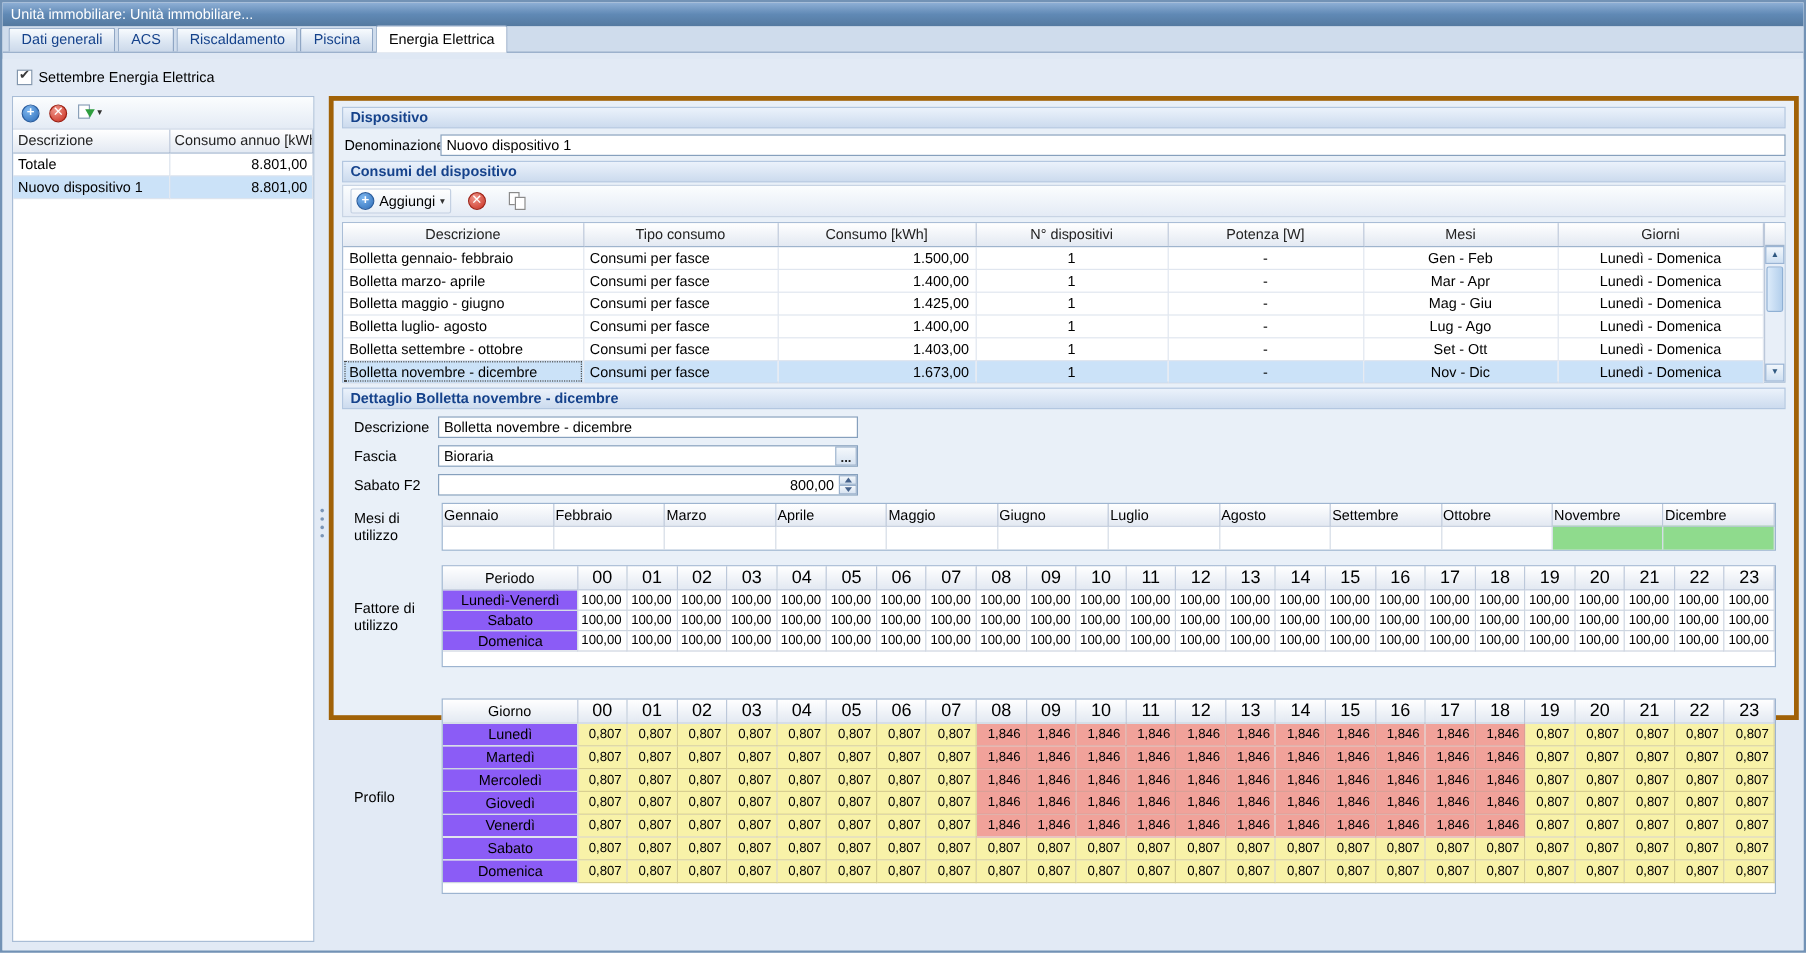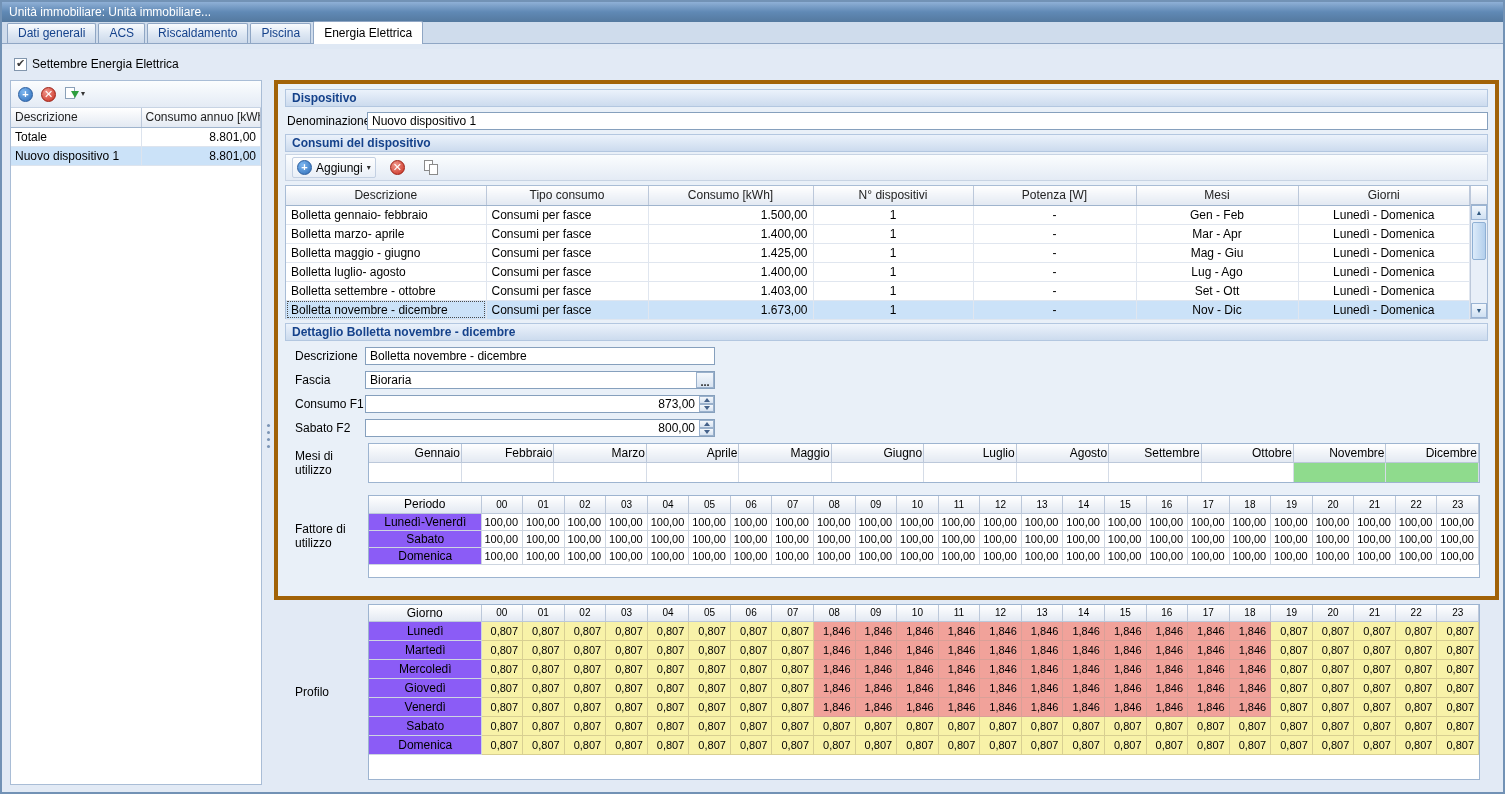--- a/index.html
+++ b/index.html
@@ -101,29 +101,29 @@
     border:1px solid #9ab1cc;display:flex;align-items:flex-end;justify-content:center;font-weight:bold;
     font-size:11px;line-height:9px;color:#222;cursor:default}
 
   .trow{display:flex;margin-right:8px}
   .trow.months{margin-top:0}
   .trow.fattore-row{margin-top:12px}
   .trow.profilo-row{margin-top:26px}
   .tlabel{width:73px;display:flex;align-items:center}
   .tbox{flex:1;border:1px solid #9db4d0;background:#fff}
   .tbox.fattore{padding-bottom:12px}
-  .tbox.profilo{padding-bottom:24px}
+  .tbox.profilo{padding-bottom:8px}
   .months-table{width:100%;border-collapse:collapse;table-layout:fixed}
   .months-table th{height:18px;font-weight:normal;background:linear-gradient(180deg,#ffffff,#e3e9f2);
-    border-right:1px solid #bcc8da;border-bottom:1px solid #bcc8da;text-align:right;overflow:hidden;white-space:nowrap}
+    border-right:1px solid #bcc8da;border-bottom:1px solid #bcc8da;text-align:left;overflow:hidden;white-space:nowrap}
   .months-table td{height:20px;border-right:1px solid #d5dce7}
   .months-table td.msel{background:var(--month-selected)}
   .hour-table{width:100%;border-collapse:collapse;table-layout:fixed}
   .hour-table th{height:17px;font-weight:normal;background:linear-gradient(180deg,#ffffff,#e3e9f2);
-    border-right:1px solid #bcc8da;border-bottom:1px solid #bcc8da;text-align:center;font-size:10px;
+    border-right:1px solid #bcc8da;border-bottom:1px solid #bcc8da;text-align:center;font-size:15px;
     overflow:hidden;white-space:nowrap}
   .hour-table th.corner{width:112px;font-size:12px}
   .hour-table td{height:17px;border-right:1px solid #cdd5e0;border-bottom:1px solid #cdd5e0;font-size:11px;
     text-align:right;padding-right:4px;white-space:nowrap;overflow:hidden}
   .hour-table td.rowname{text-align:center;padding-right:0;font-size:12px;background:#8b5cf6}
   .hour-table.profilo-t td{height:19px}
   .hour-table td.hot{background:var(--profile-high);border-color:#d9a098}
   .hour-table td.low{background:var(--profile-low);border-color:#d8cf92}
 </style>
 </head>
@@ -319,30 +319,20 @@
           <span class="dfield"><input class="tinput" value="Bolletta novembre - dicembre" style=""></span>
         </div>
         <div class="drow">
           <span class="dlabel">Fascia</span>
           <span class="dfield">
             <input class="tinput" value="Bioraria" style="">
             <span class="picker-btn">...</span>
           </span>
         </div>
         <div class="drow">
-          <span class="dlabel">Consumo F1</span>
-          <span class="dfield">
-            <input class="tinput num" value="873,00" style="">
-            <span class="spin">
-                <i class="up"></i>
-                <i class="dn"></i>
-              </span>
-          </span>
-        </div>
-        <div class="drow">
           <span class="dlabel">Sabato F2</span>
           <span class="dfield">
             <input class="tinput num" value="800,00" style="">
             <span class="spin">
                 <i class="up"></i>
                 <i class="dn"></i>
               </span>
           </span>
         </div>
 

